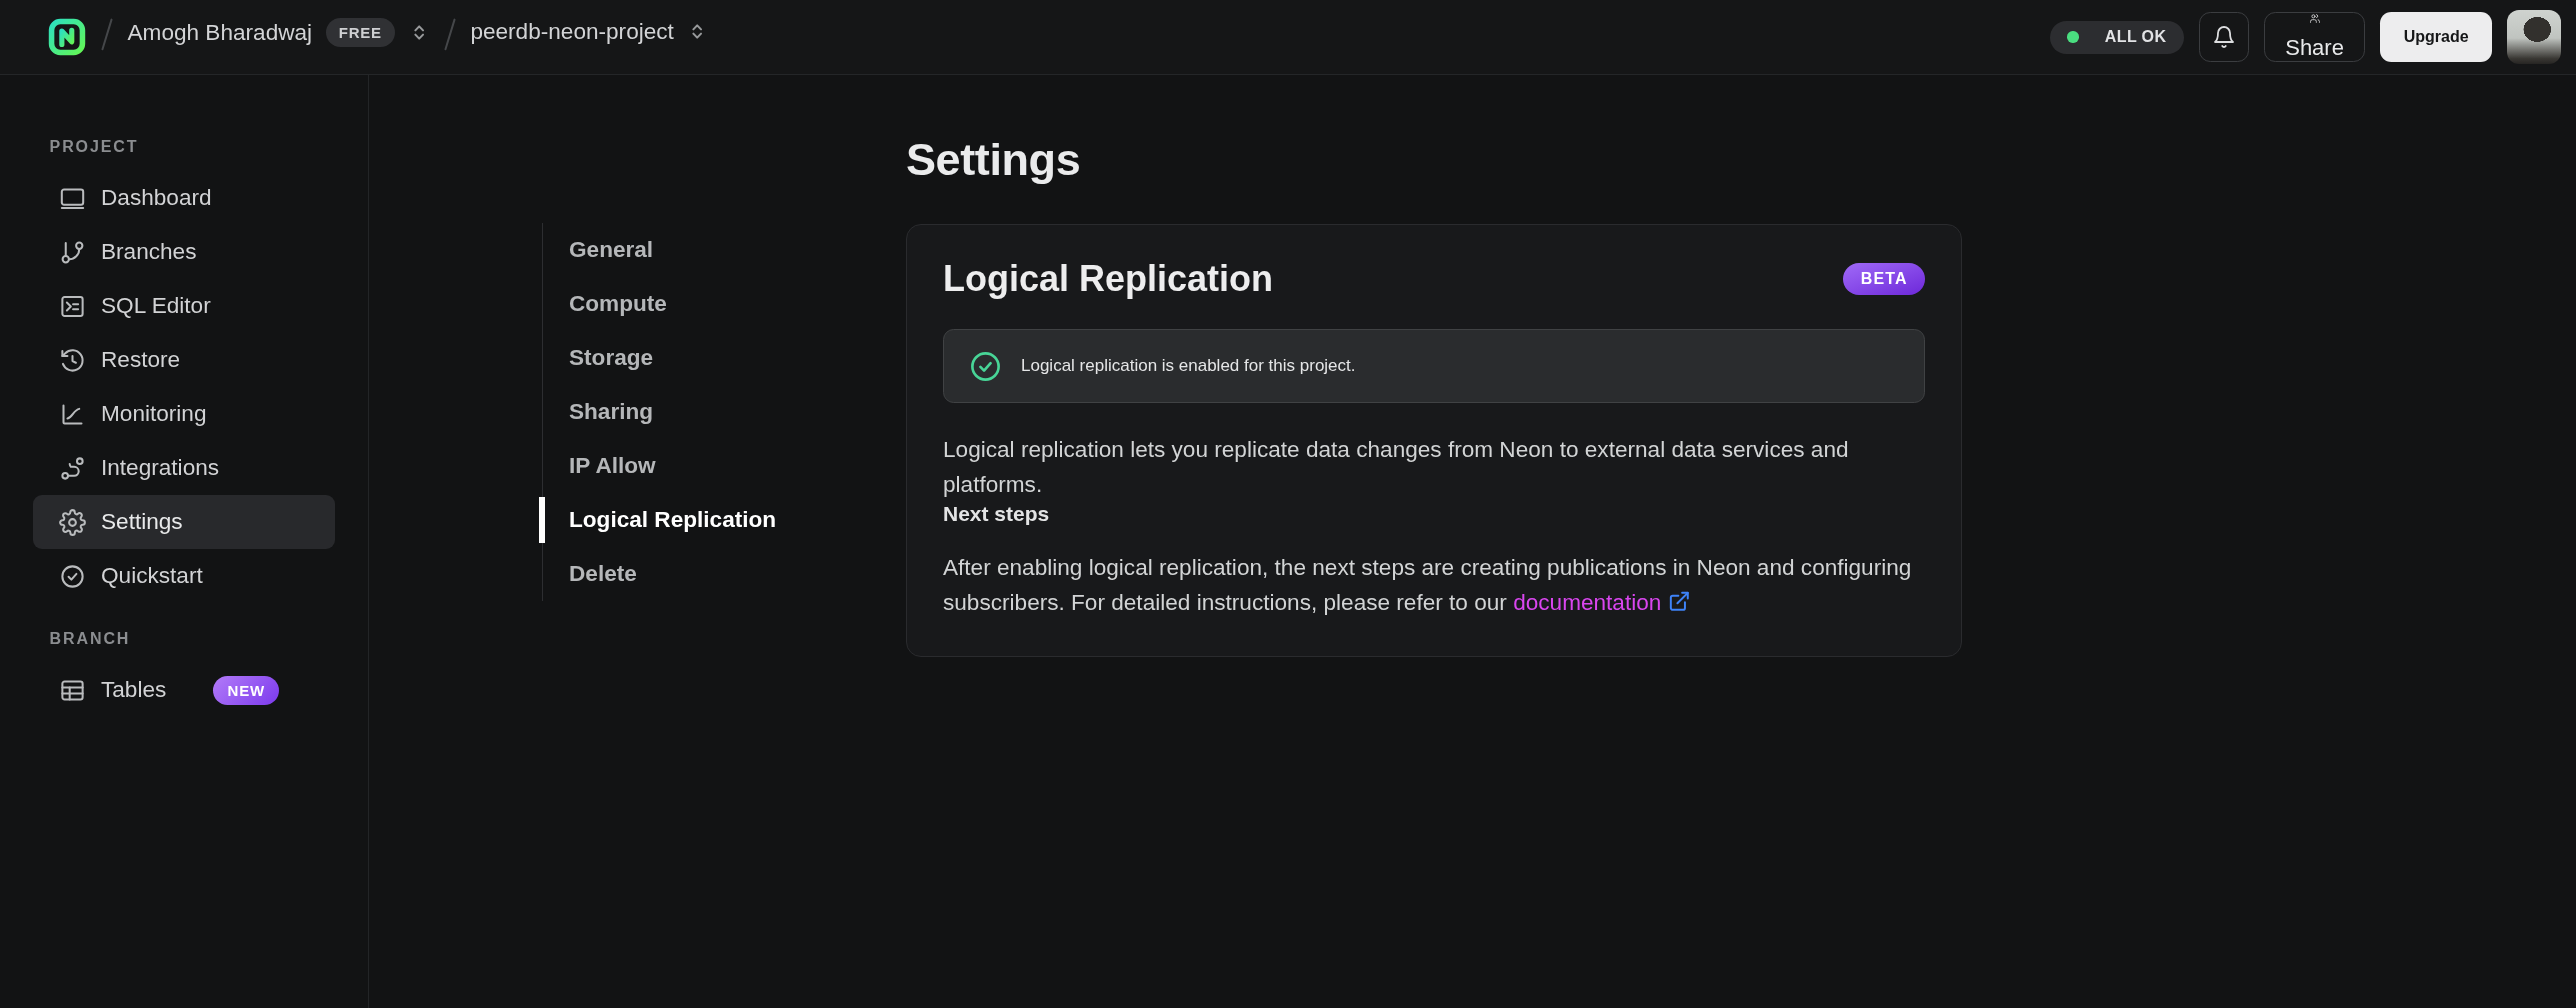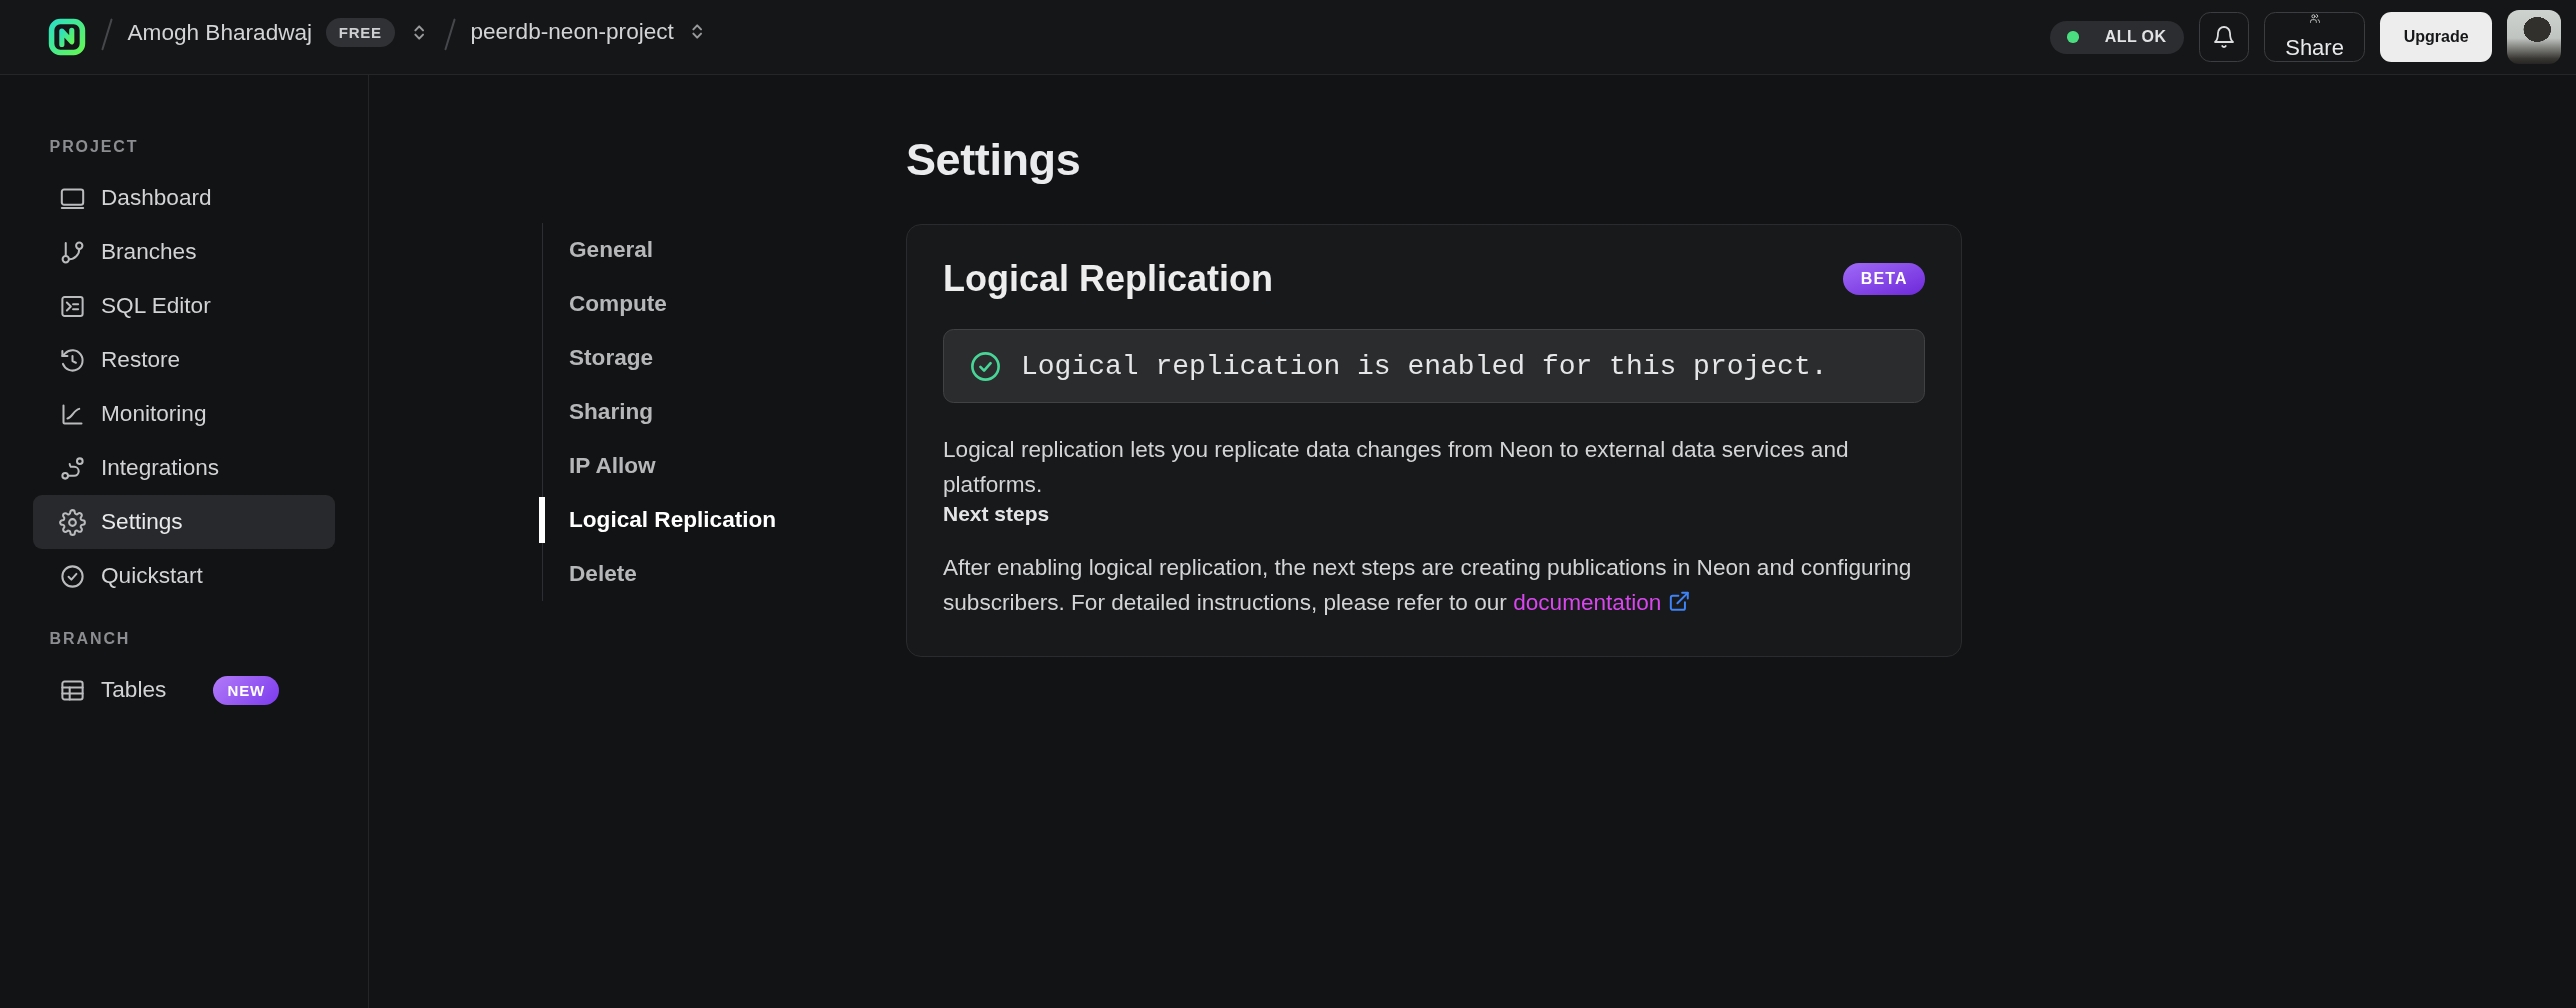--- a/index.html
+++ b/index.html
@@ -117,21 +117,21 @@
     color:#fff; font-size:16px; font-weight:700; letter-spacing:1.1px;
     padding:6.8px 17.4px; border-radius:754px;
   }
   .alert {
     margin-top:29px; height:74px;
     display:flex; align-items:center; gap:18px;
     background:#2a2c2e; border:1.5px solid #404244; border-radius:10.6px;
     padding:0 24px;
   }
   .alert .ic { width:35px; height:35px; color:#48d597; flex-shrink:0; }
-  .alert-text { color:#e5e6e7; font-size:28px;font-family:Liberation Mono, monospace; }
+  .alert-text { color:#e5e6e7; font-size:17px; }
   .desc { margin-top:29px; color:#d2d4d5; font-size:22.6px; line-height:35px; }
   .next-steps-title { color:#e3e4e5; font-size:21px; font-weight:600; }
   .steps { margin-top:24px; color:#d2d4d5; font-size:22.6px; line-height:35px; }
   .doc-link { color:#d946ef; font-weight:400; text-decoration:none; cursor:pointer; }
   .ext-icon { display:inline-block; width:22.6px; height:22.6px; color:#3e83f8; vertical-align:-3px; margin-left:6.8px; }
 </style>
 </head>
 <body>
 
 <header class="topbar">

